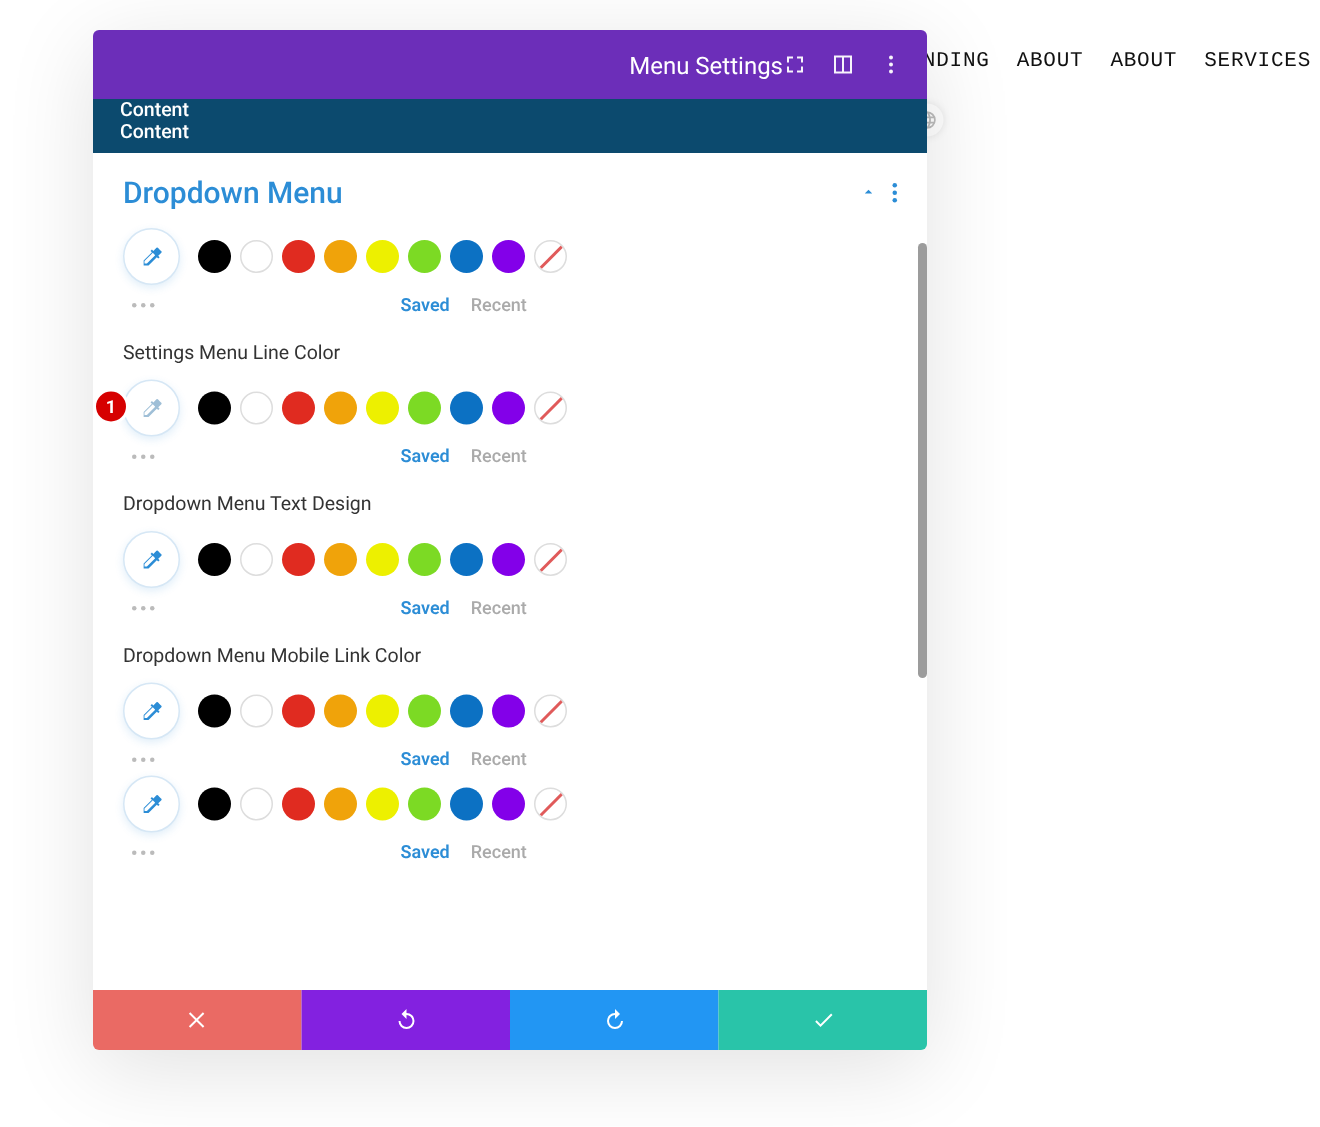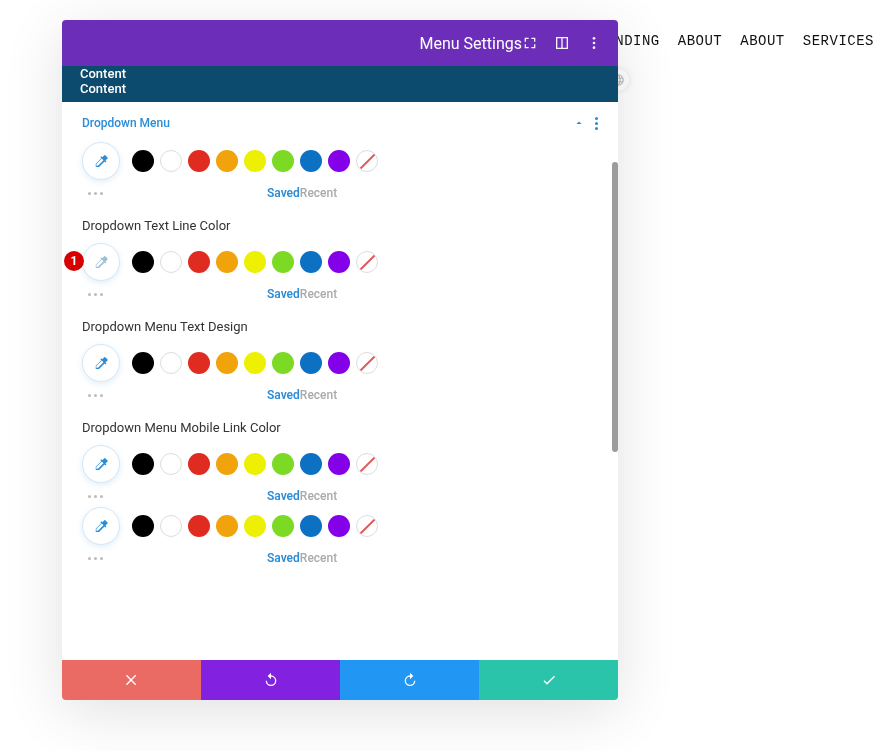--- a/index.html
+++ b/index.html
@@ -109,21 +109,21 @@
     opacity: 0.55;
   }
 
   .section-header {
     display: flex;
     align-items: center;
     padding: 14px 20px 8px 20px;
   }
   .section-title {
     color: #2c8dd6;
-    font-size: 12px;
+    font-size: 20px;
     font-weight: 500;
     flex: 1;
   }
   .section-actions {
     display: flex;
     gap: 10px;
     align-items: center;
     color: #2c8dd6;
   }
   .section-actions .chev, .section-actions .dots3 {
@@ -196,21 +196,21 @@
     gap:3px;
     cursor:pointer;
     padding:4px;
   }
   .more-dots span {
     width:3px;height:3px;background:#bbb;border-radius:50%;
   }
   .saved-recent {
     margin-left: 160px;
     display:flex;
-    gap:0;
+    gap:14px;
     font-size:12px;
   }
   .saved { color:#2c8dd6; font-weight:600; cursor:pointer;}
   .recent { color:#aaa; font-weight:500; cursor:pointer;}
 
   
   .badge {
     position: absolute;
     width: 20px; height: 20px;
     border-radius: 50%;
@@ -344,21 +344,21 @@
             <span></span>
           </div>
         <div class="saved-recent">
           <span class="saved">Saved</span>
           <span class="recent">Recent</span>
         </div>
       </div>
     </div>
 
     <div class="color-group" style="position:relative;">
-      <div class="group-label">Dropdown Text Line Color</div>
+      <div class="group-label">Settings Menu Line Color</div>
       <div class="swatch-row" style="position:relative;">
         <div class="badge" style="left:-18px; top:8px;">1</div>
         <div class="eyedrop-btn">
           <svg viewBox="0 0 24 24">
               <path fill="#9fbfd7" d="M20.71 5.63l-2.34-2.34a1 1 0 0 0-1.41 0l-3.12 3.12-1.41-1.41-1.41 1.41 1.41 1.41-8.29 8.29V21h4.89l8.29-8.29 1.41 1.41 1.41-1.41-1.41-1.41 3.12-3.12a1 1 0 0 0 0-1.41zM7.41 19H5v-2.41l8.29-8.29 2.41 2.41L7.41 19z"></path>
             </svg>
         </div>
         <div class="swatch" style="background:#000000"></div>
         <div class="swatch white"></div>
         <div class="swatch" style="background:#e02b20"></div>

